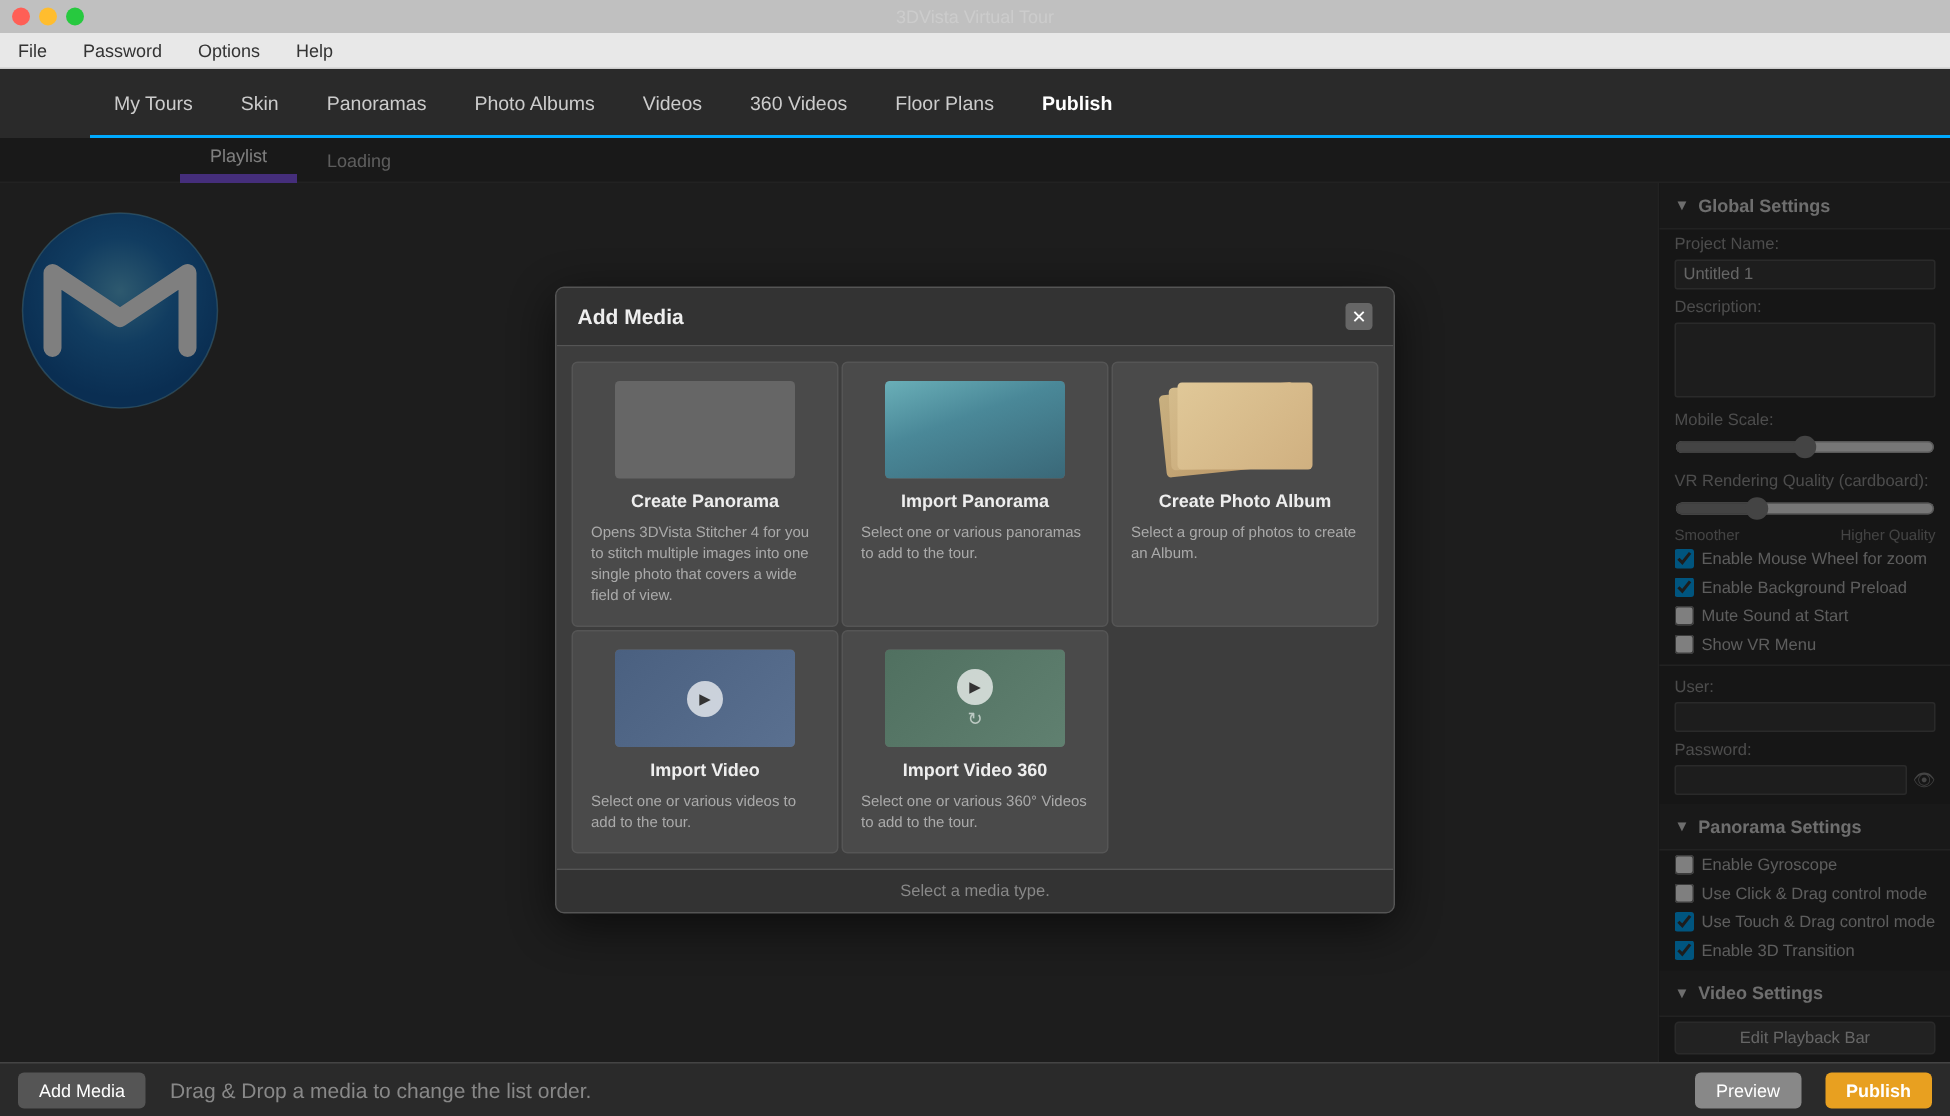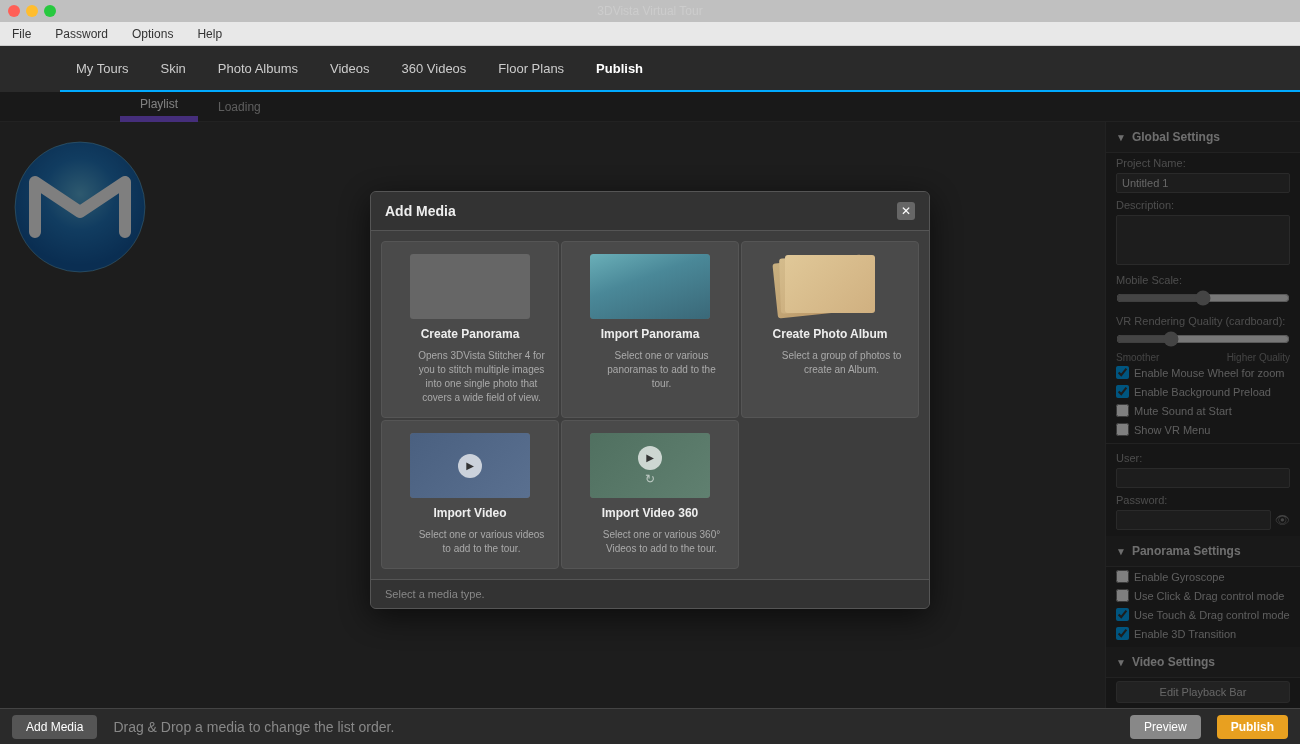--- a/index.html
+++ b/index.html
@@ -371,30 +371,30 @@
     }
     .media-option-title {
       font-size: 12px;
       font-weight: 600;
       color: #eee;
       text-align: center;
     }
     .media-option-desc {
       font-size: 10px;
       color: #aaa;
-      text-align: center;
+      text-align: left;
       line-height: 1.4;
-      margin-left: 23px;
     }
     #modal-footer {
       padding: 8px 14px;
       background: #333;
       border-top: 1px solid #555;
       font-size: 11px;
       color: #888;
+      text-align: center;
     }
 
     
     .pano-thumb {
       width: 120px;
       height: 65px;
       background: linear-gradient(135deg, #5a8fa0 0%, #7ab5c8 30%, #4a7a8a 60%, #3d6878 100%);
       border-radius: 3px;
       position: relative;
       overflow: hidden;
@@ -472,20 +472,21 @@
   <span class="menu-item">Options</span>
   <span class="menu-item">Help</span>
 </div>
 
 <div id="nav-bar">
 
   <div style="position:absolute;left:0;top:46px;width:60px;height:46px;background:#2a2a2a;display:flex;align-items:center;justify-content:center;">
   </div>
   <span class="nav-item">My Tours</span>
   <span class="nav-item">Skin</span>
+  <span class="nav-item">Panoramas</span>
   <span class="nav-item">Photo Albums</span>
   <span class="nav-item">Videos</span>
   <span class="nav-item">360 Videos</span>
   <span class="nav-item">Floor Plans</span>
   <span class="nav-item publish-nav active">Publish</span>
 </div>
 
 <div id="sub-tabs">
   <span style="width:60px;display:inline-block;"></span>
   <span class="sub-tab active">Playlist</span>

